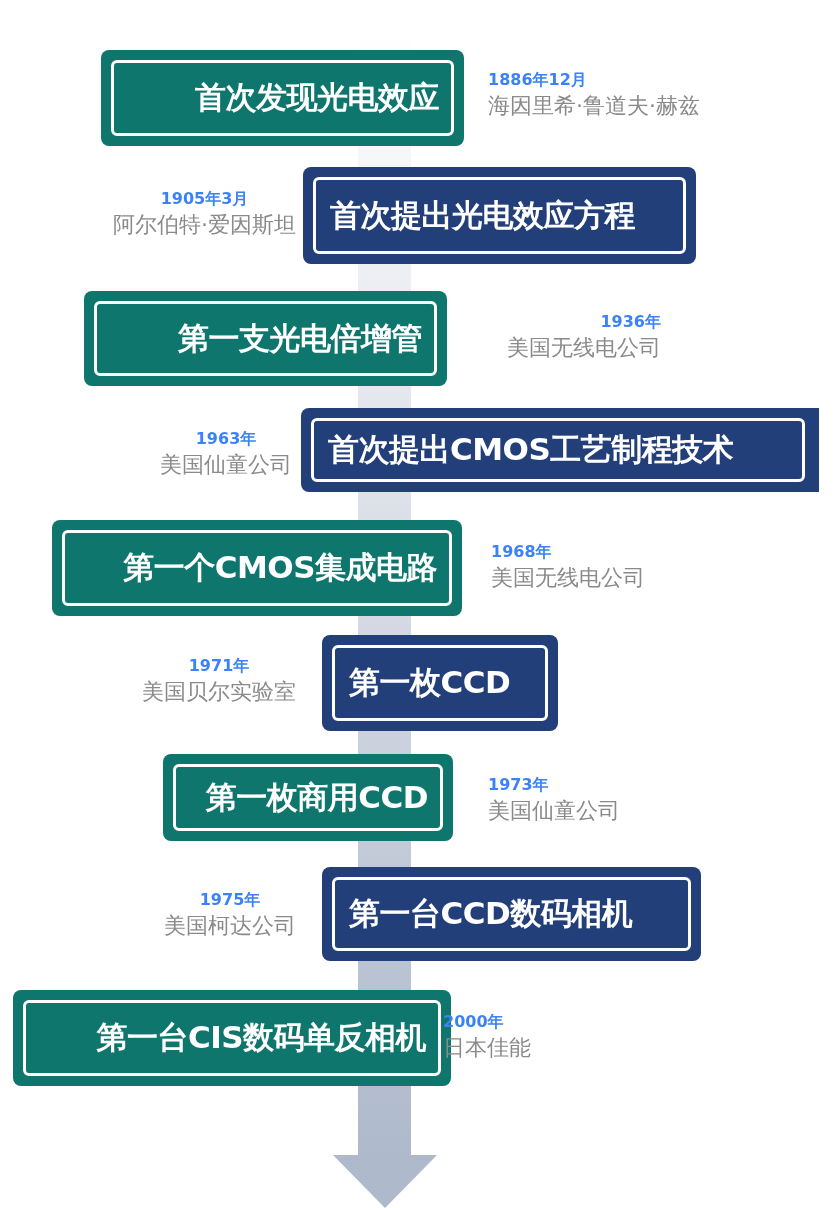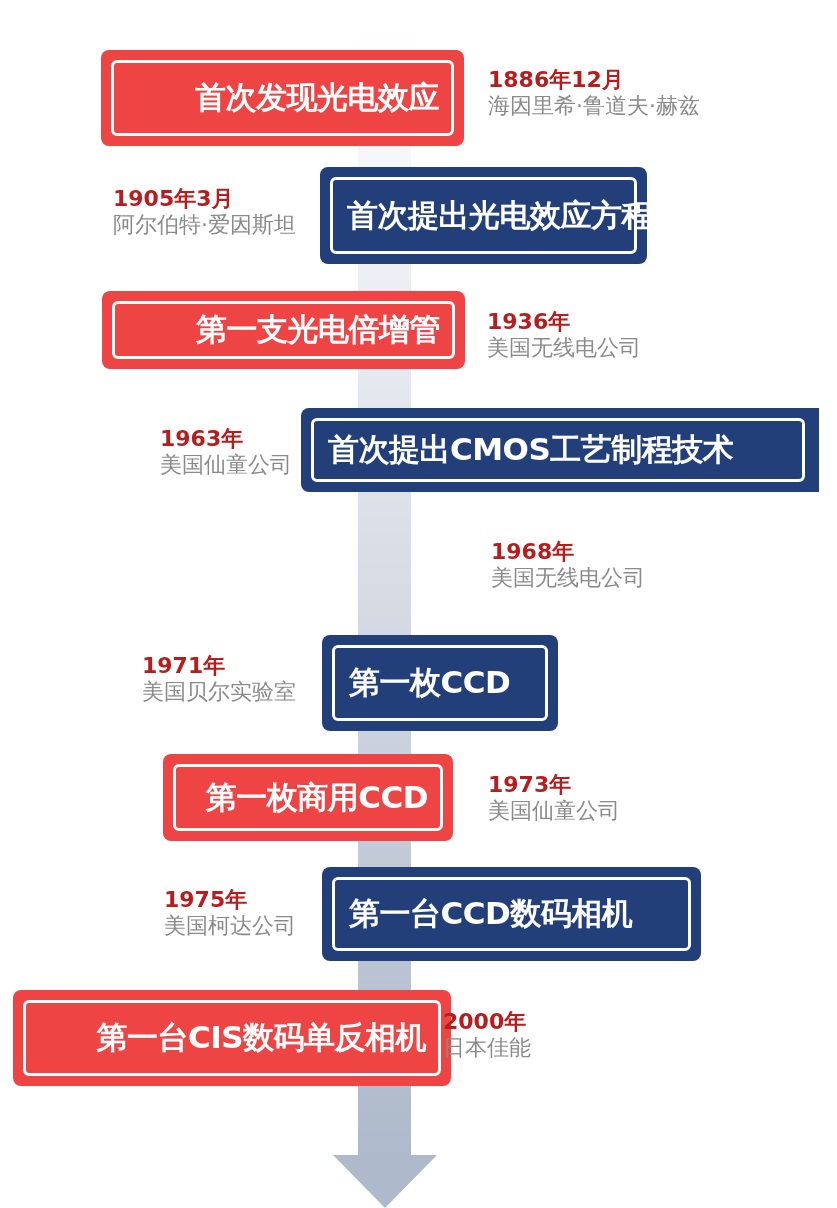--- a/index.html
+++ b/index.html
@@ -12,78 +12,83 @@
   .arrowhead { position: absolute; left: 333px; top: 1155px; width: 0; height: 0;
                border-left: 52px solid transparent; border-right: 52px solid transparent;
                border-top: 53px solid #aeb9cb; }
 
   .box { position: absolute; border-radius: 8px; box-sizing: border-box; }
   .box .inner { position: absolute; left: 10px; top: 10px; right: 10px; bottom: 10px;
                 border: 3px solid #ffffff; border-radius: 6px; box-sizing: border-box;
                 display: flex; align-items: center; }
   .box .label { color: #ffffff; font-weight: bold; font-size: 31px; white-space: nowrap;
                 letter-spacing: -0.5px; }
-  .light { background: #ef4444; }
+  .light { background: #0f766e; }
   .dark  { background: #233f7a; }
   .light .inner { justify-content: flex-end; padding-right: 12px; }
   .dark .inner { justify-content: flex-start; padding-left: 14px; }
 
   .meta { position: absolute; }
-  .meta .year { color: #b91c1c; font-weight: bold; font-size: 22px; line-height: 28px; white-space: nowrap; }
+  .meta .year { color: #3b82f6; font-weight: bold; font-size: 16px; line-height: 28px; white-space: nowrap; }
   .meta .org { color: #8a8a8a; font-size: 22px; line-height: 24px; white-space: nowrap; }
   .meta.right { text-align: left; }
-  .meta.left { text-align: left; }
+  .meta.left { text-align: center; }
 </style>
 </head>
 <body>
 
 <div class="canvas">
   <div class="shaft"></div>
   <div class="arrowhead"></div>
 
   <div class="box light" style="left:101px;top:50px;width:363px;height:96px;">
     <div class="inner">
       <span class="label">首次发现光电效应</span>
     </div>
   </div>
   <div class="meta right" style="left:488px;top:66px;">
     <div class="year">1886年12月</div>
     <div class="org">海因里希·鲁道夫·赫兹</div>
   </div>
 
-  <div class="box dark" style="left:320px;top:167px;width:327px;height:97px;">
+  <div class="box dark" style="left:303px;top:167px;width:393px;height:97px;">
     <div class="inner">
       <span class="label">首次提出光电效应方程</span>
     </div>
   </div>
   <div class="meta left" style="right:541px;top:185px;">
     <div class="year">1905年3月</div>
     <div class="org">阿尔伯特·爱因斯坦</div>
   </div>
 
-  <div class="box light" style="left:102px;top:291px;width:363px;height:78px;">
+  <div class="box light" style="left:84px;top:291px;width:363px;height:95px;">
     <div class="inner">
       <span class="label">第一支光电倍增管</span>
     </div>
   </div>
-  <div class="meta right" style="left:487px;top:308px;">
+  <div class="meta right" style="left:507px;top:308px;text-align:right;">
     <div class="year">1936年</div>
     <div class="org">美国无线电公司</div>
   </div>
 
   <div class="box dark" style="left:301px;top:408px;width:518px;height:84px;border-radius:8px 0 0 8px;">
     <div class="inner" style="right:14px;">
       <span class="label">首次提出CMOS工艺制程技术</span>
     </div>
   </div>
   <div class="meta left" style="right:545px;top:425px;">
     <div class="year">1963年</div>
     <div class="org">美国仙童公司</div>
   </div>
 
+  <div class="box light" style="left:52px;top:520px;width:410px;height:96px;">
+    <div class="inner">
+      <span class="label">第一个CMOS集成电路</span>
+    </div>
+  </div>
   <div class="meta right" style="left:491px;top:538px;">
     <div class="year">1968年</div>
     <div class="org">美国无线电公司</div>
   </div>
 
   <div class="box dark" style="left:322px;top:635px;width:236px;height:96px;">
     <div class="inner">
       <span class="label">第一枚CCD</span>
     </div>
   </div>

